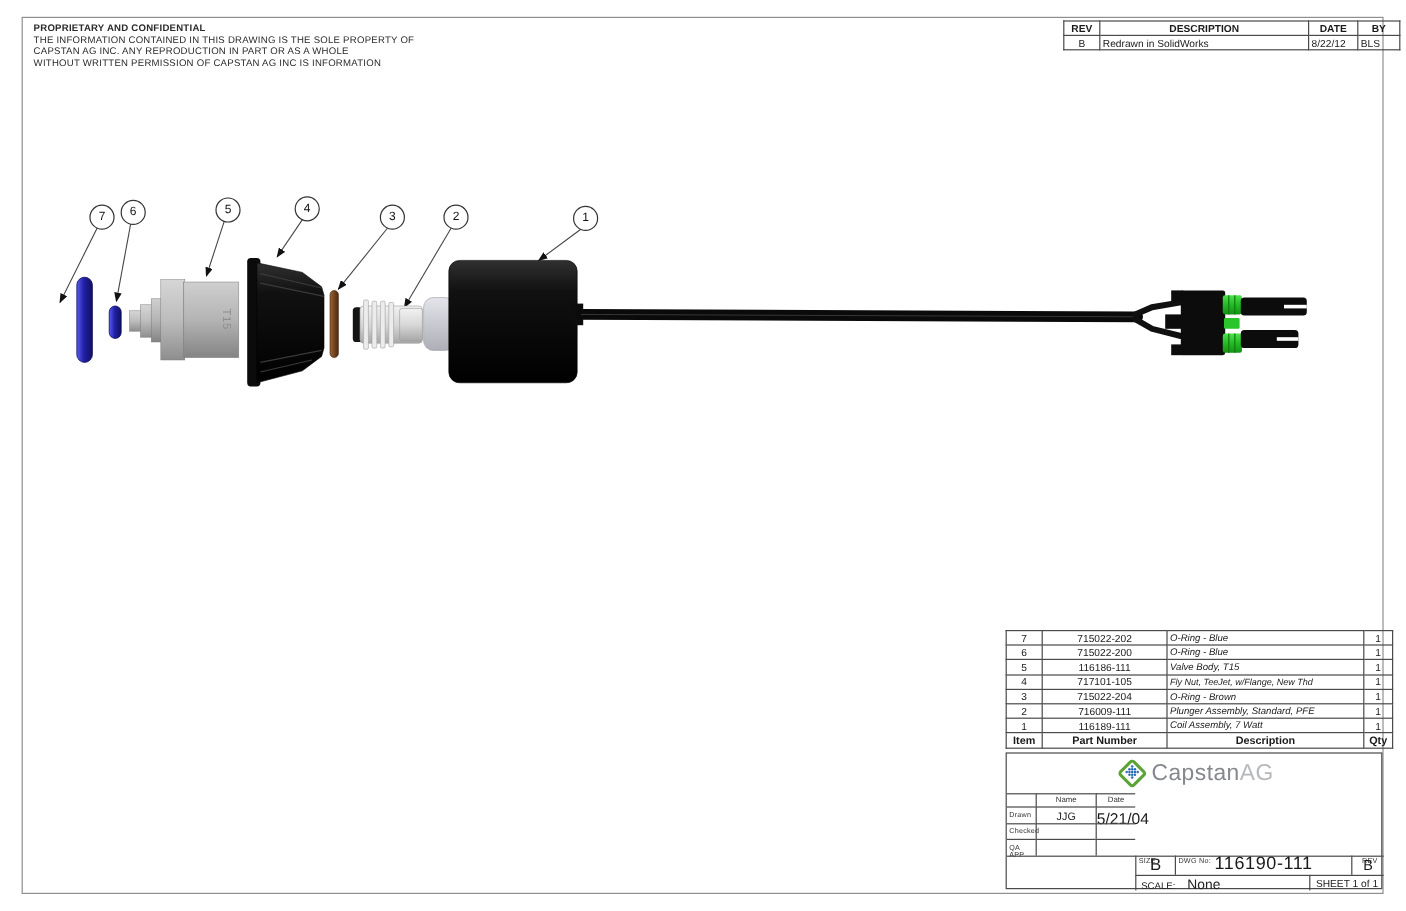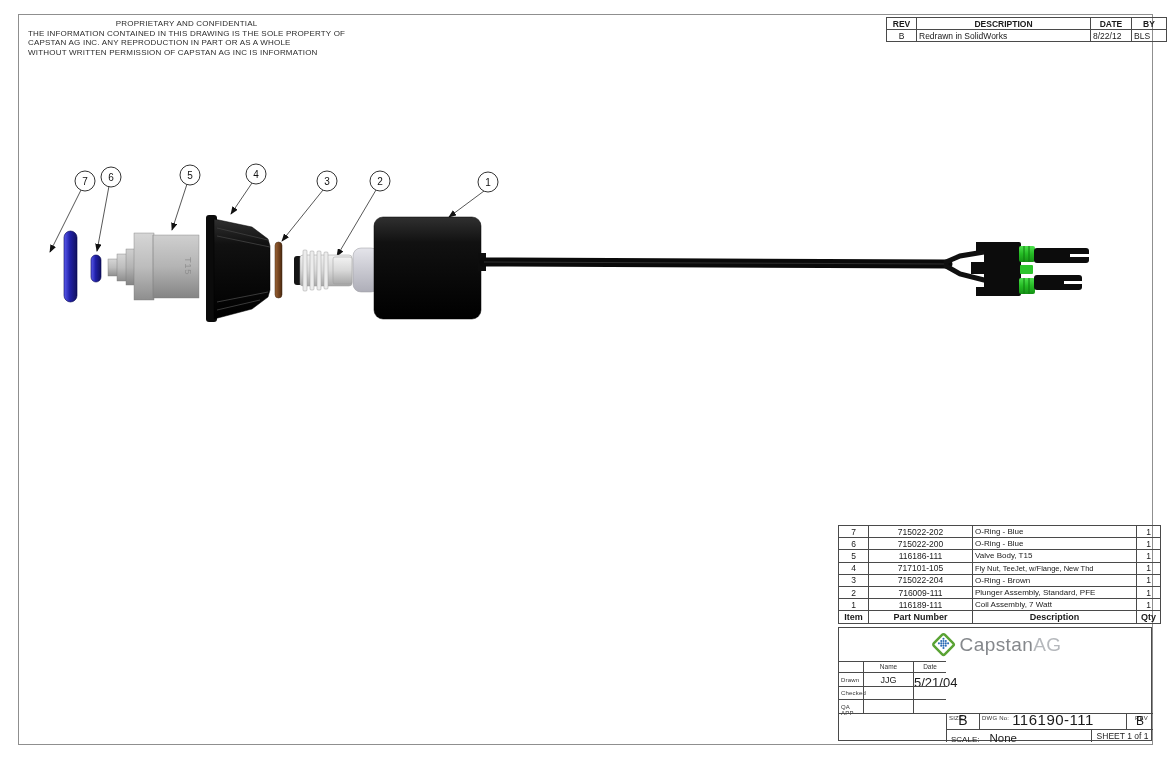--- a/index.html
+++ b/index.html
@@ -1,29 +1,29 @@
 <!DOCTYPE html>
 <html><head>
 <meta charset="utf-8">
 <style>
   html,body{margin:0;padding:0;background:#fff;}
   body{width:1172px;height:759px;position:relative;font-family:"Liberation Sans",sans-serif;color:#1a1a1a;overflow:hidden;}
   .sheet-border{position:absolute;left:18px;top:14px;width:1133px;height:729px;border:1px solid #8f8f8f;}
   
   .notice{position:absolute;left:28px;top:19px;font-size:8px;line-height:9.6px;color:#2b2b2b;letter-spacing:.2px;}
-  .notice .b{font-weight:normal;text-align:center;}
+  .notice .b{font-weight:bold;}
   
   table{border-collapse:collapse;table-layout:fixed;}
   td,th{border:1px solid #4a4a4a;padding:0 2px;overflow:hidden;white-space:nowrap;}
   .rev-table{position:absolute;left:886px;top:17px;font-size:8.5px;}
   .rev-table th{font-weight:bold;text-align:center;height:11px;}
   .rev-table td{height:11px;}
   .bom-table{position:absolute;left:838px;top:525px;font-size:8.5px;}
   .bom-table td{height:11.2px;text-align:center;}
-  .bom-table td.desc{text-align:left;font-size:8px;}
+  .bom-table td.desc{text-align:left;font-size:8px;font-style:italic;}
   .bom-table tr.hdr td{font-weight:bold;font-size:9px;}
   
   .title-block{position:absolute;left:838px;top:627px;width:314px;height:114px;box-sizing:border-box;border:1px solid #4a4a4a;font-size:8px;}
   .tb-cell{position:absolute;box-sizing:border-box;border-left:1px solid #4a4a4a;border-top:1px solid #4a4a4a;}
   .tb-cell.noL{border-left:none;}
   .tb-cell.noT{border-top:none;}
   .tiny{font-size:6px;color:#333;position:absolute;left:2px;top:1px;letter-spacing:.2px;}
   .logo-cell{display:flex;align-items:center;justify-content:center;gap:4px;}
   .logo-word{font-size:19px;color:#85888c;letter-spacing:.4px;}
   .logo-word .ag{color:#b5b8bc;}

